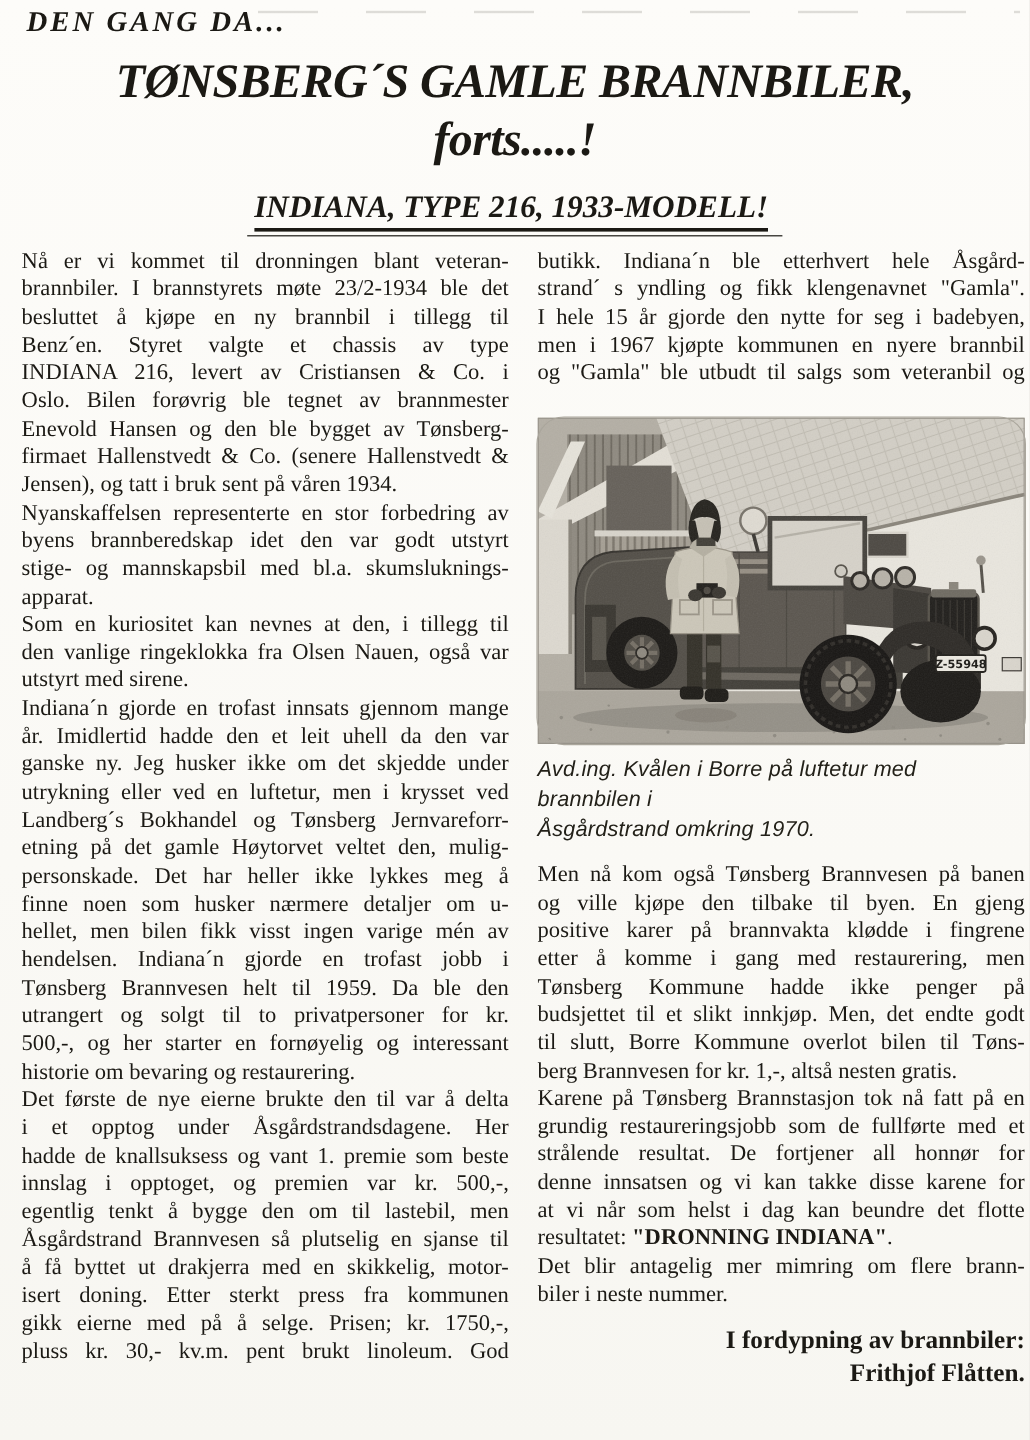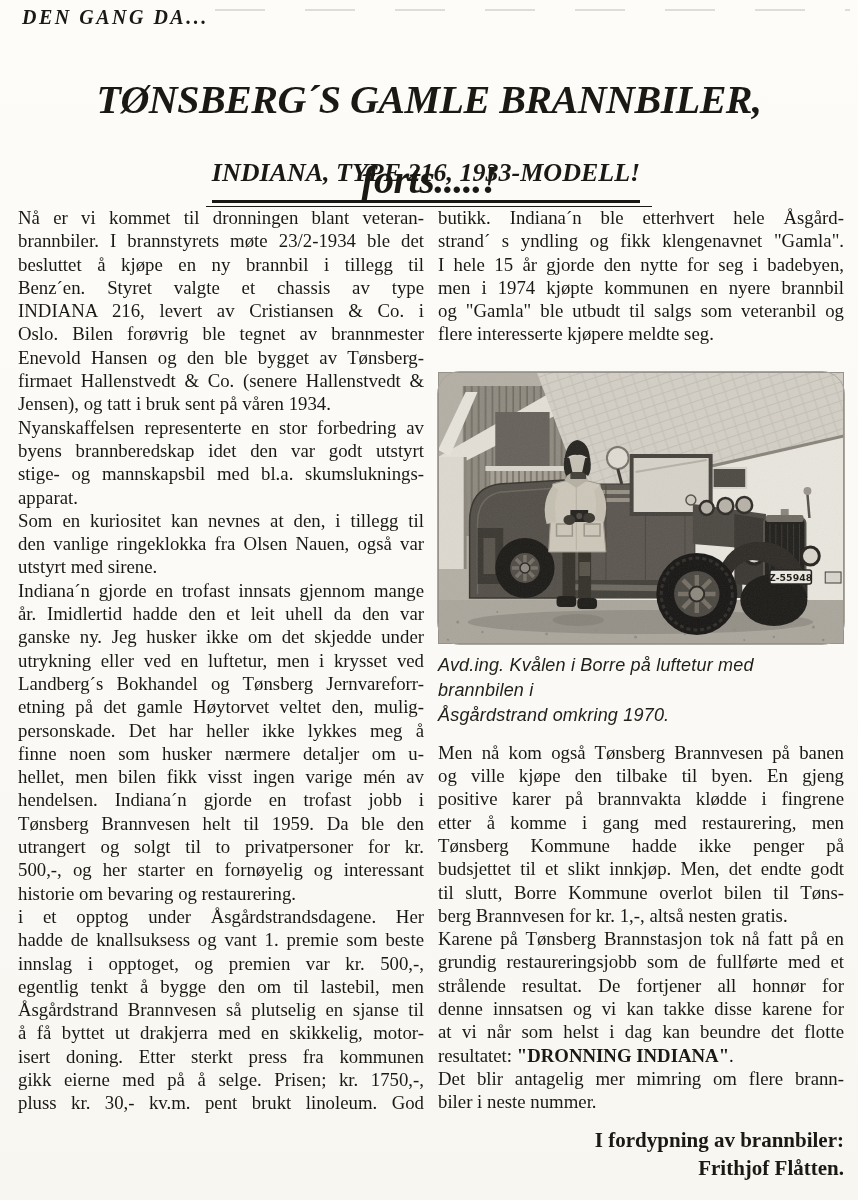--- a/index.html
+++ b/index.html
@@ -8,36 +8,36 @@
     position:relative; width:858px; height:1200px; overflow:hidden;
     background:linear-gradient(180deg,#fdfcf9 0%, #faf9f5 60%, #f7f6f1 100%);
     font-family:"Liberation Serif", serif; color:#1b1914;
   }
   .scan-artifact {
     position:absolute; top:9px; left:215px; width:635px; height:2px;
     background:repeating-linear-gradient(90deg, rgba(150,148,140,.30) 0 50px, transparent 50px 90px);
   }
   .kicker {
     position:absolute; top:6px; left:22px;
-    font-size:20px; font-weight:bold; font-style:italic; letter-spacing:2.5px; white-space:nowrap;
+    font-size:24px; font-weight:bold; font-style:italic; letter-spacing:2.5px; white-space:nowrap;
   }
   .title {
     position:absolute; top:44px; left:0; width:858px; text-align:center;
     font-size:40px; font-weight:bold; font-style:italic; line-height:48px; letter-spacing:-0.5px;
   }
-  .title div { white-space:nowrap;margin-top:32px; }
+  .title div { white-space:nowrap; }
   .subtitle {
     position:absolute; top:158px; left:0; width:858px; text-align:center;
     font-size:26px; font-weight:bold; font-style:italic; white-space:nowrap;
   }
   .sub-outer { display:inline-block; border-bottom:1.5px solid #1b1914; padding:0 12px 3px 6px; }
-  .sub-inner { display:inline-block; border-bottom:3px solid #1b1914; padding-bottom:12px;font-style:italic; }
+  .sub-inner { display:inline-block; border-bottom:3px solid #1b1914; padding-bottom:2px;font-style:italic; }
   .columns {
     position:absolute; top:206px; left:18px; width:838px;
-    display:flex; gap:14px;
+    display:flex; gap:24px;
   }
   .col { width:406px; font-size:18.8px; line-height:23.3px; }
   .para { margin:0; }
   .line { text-align:justify; text-justify:inter-word; overflow:hidden; }
   .line.just { text-align-last:justify; }
   .bold { font-weight:bold; }
   figure.photo-figure { margin:26px 0 0 0; }
   .photo { width:406px; height:272px; outline:1px solid #aaa69c; background:#c8c4bb;border-radius:22px; }
   .caption {
     margin-top:9px; 
@@ -99,41 +99,41 @@
           <div class="line just">personskade.  Det har heller ikke lykkes meg å</div>
           <div class="line just">finne noen som husker nærmere detaljer om u-</div>
           <div class="line just">hellet, men bilen fikk visst ingen varige mén av</div>
           <div class="line just">hendelsen.  Indiana´n gjorde en trofast jobb i</div>
           <div class="line just">Tønsberg Brannvesen helt til 1959.  Da ble den</div>
           <div class="line just">utrangert og solgt til to privatpersoner for kr.</div>
           <div class="line just">500,-, og her starter en fornøyelig og interessant</div>
           <div class="line">historie om bevaring og restaurering.</div>
         </div>
         <div class="para">
+          <div class="line just">Det første de nye eierne brukte den til var å delta</div>
           <div class="line just">i et opptog under Åsgårdstrandsdagene.  Her</div>
           <div class="line just">hadde de knallsuksess og vant 1. premie som beste</div>
           <div class="line just">innslag i opptoget, og premien var kr. 500,-,</div>
           <div class="line just">egentlig tenkt å bygge den om til lastebil, men</div>
           <div class="line just">Åsgårdstrand Brannvesen så plutselig en sjanse til</div>
           <div class="line just">å få byttet ut drakjerra med en skikkelig, motor-</div>
           <div class="line just">isert doning.  Etter sterkt press fra kommunen</div>
           <div class="line just">gikk eierne med på å selge.  Prisen; kr. 1750,-,</div>
           <div class="line just">pluss kr. 30,- kv.m. pent brukt linoleum.  God</div>
         </div>
       </div>
 
     <div class="col">
       <div>
           <div class="para">
             <div class="line just">butikk.  Indiana´n ble etterhvert hele Åsgård-</div>
             <div class="line just">strand´ s yndling og fikk klengenavnet "Gamla".</div>
             <div class="line just">I hele 15 år gjorde den nytte for seg i badebyen,</div>
-            <div class="line just">men i 1974 kjøpte kommunen en nyere brannbil</div>
+            <div class="line just">men i 1967 kjøpte kommunen en nyere brannbil</div>
             <div class="line just">og "Gamla" ble utbudt til salgs som veteranbil og</div>
-            <div class="line">flere interesserte kjøpere meldte seg.</div>
           </div>
         </div>
 
       <figure class="photo-figure">
         <div class="photo">
           <svg width="406" height="272" viewBox="0 0 411 272" preserveAspectRatio="none" role="img">
             <defs>
               <pattern id="planks" width="7" height="10" patternUnits="userSpaceOnUse">
                 <rect width="7" height="10" fill="#8f8a80"></rect>
                 <rect x="5.4" width="1.6" height="10" fill="#6f6a61"></rect>

